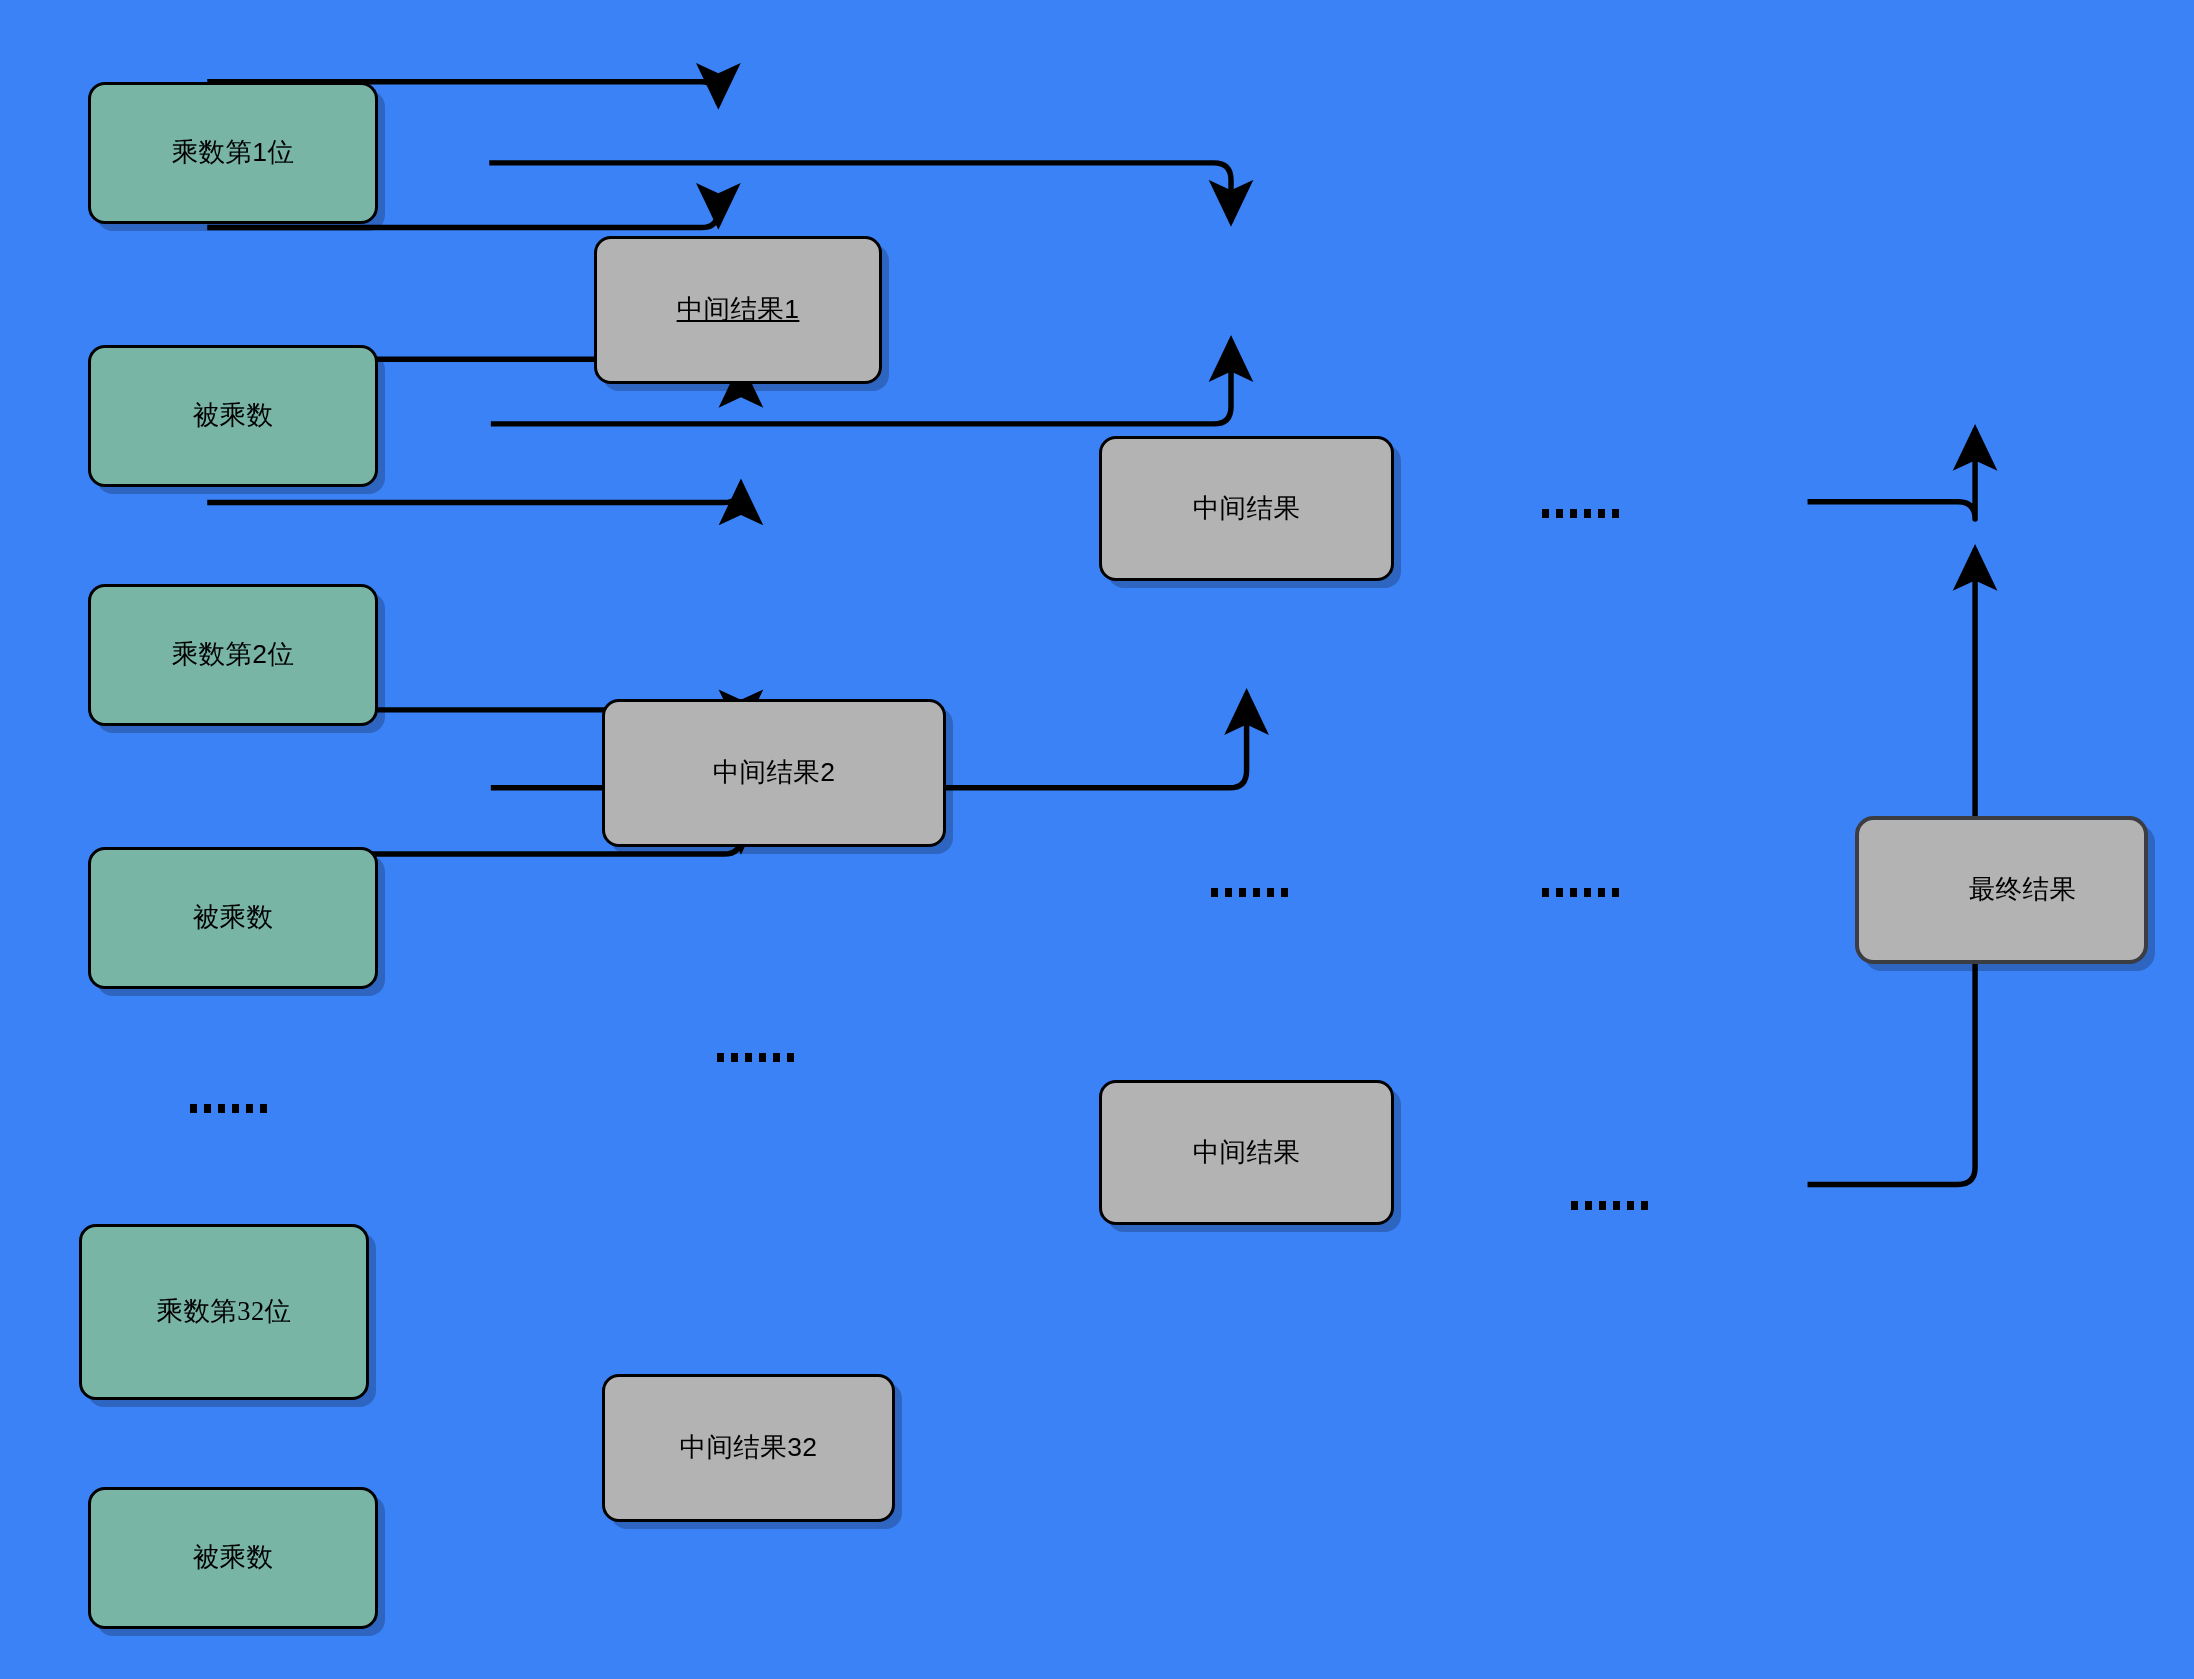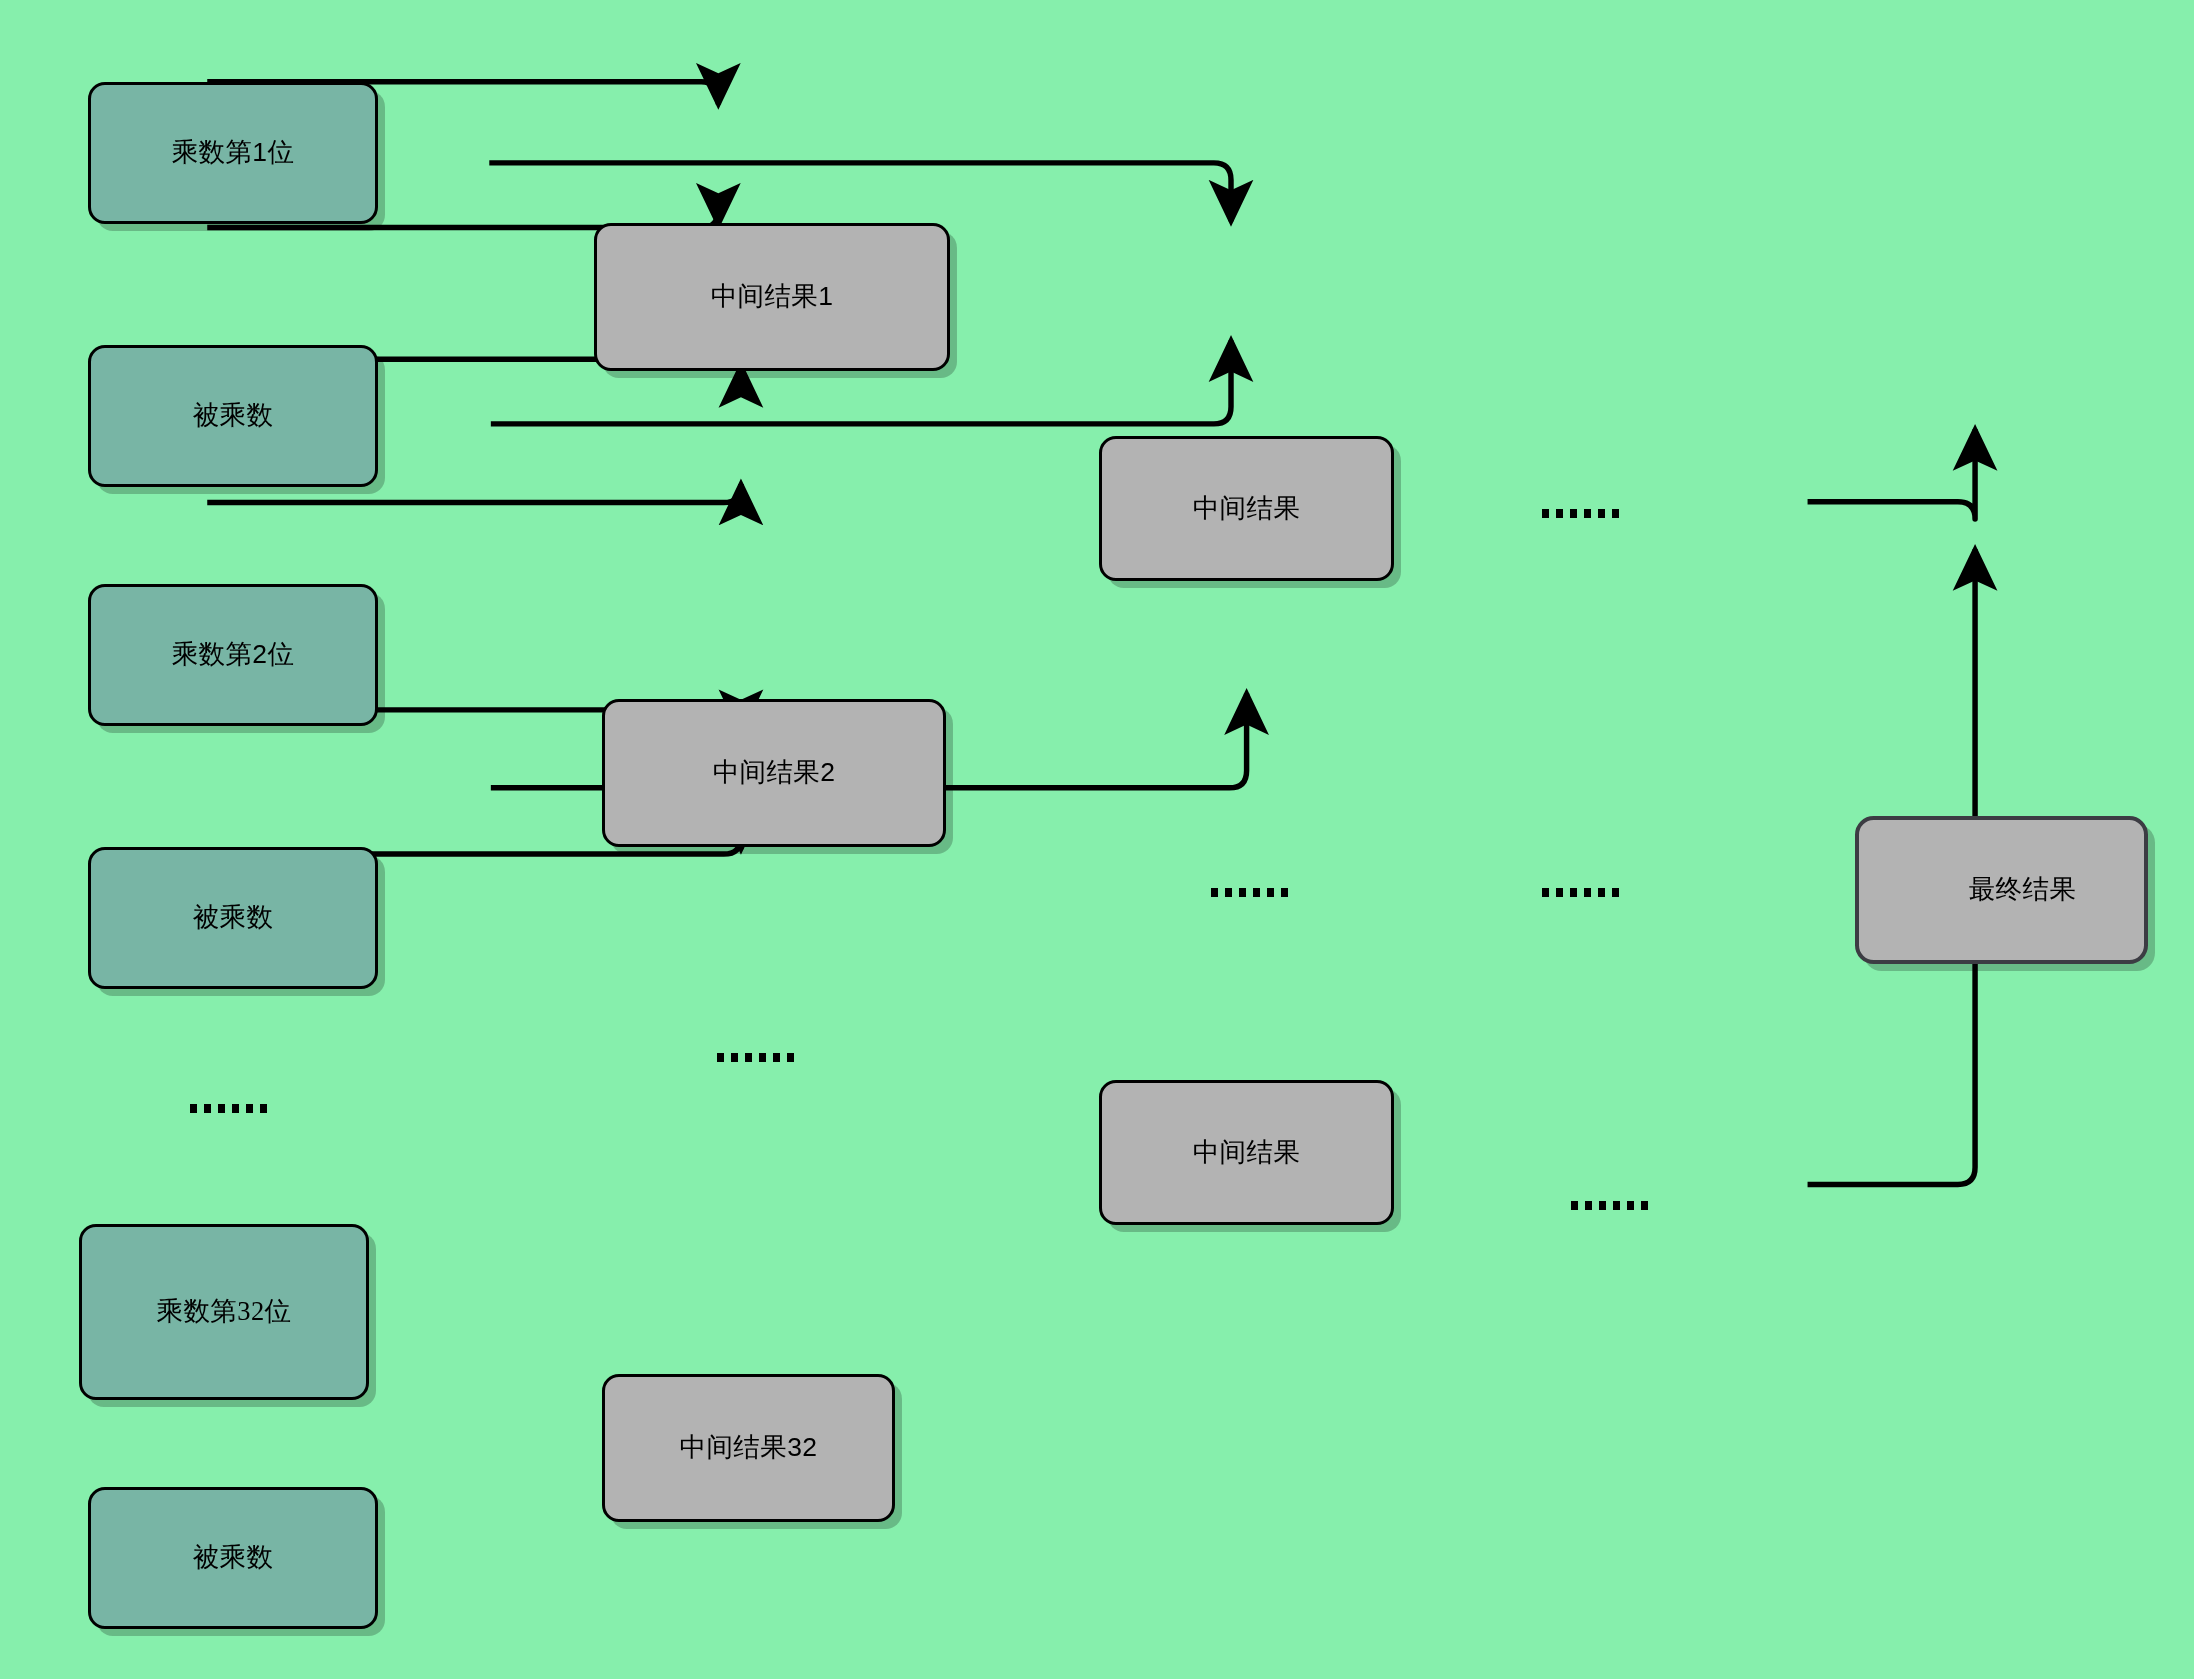--- a/index.html
+++ b/index.html
@@ -7,21 +7,21 @@
     padding: 0;
     background: #ffffff;
   }
   body {
     font-family: "Liberation Sans", "DejaVu Sans", sans-serif;
   }
   #canvas {
     position: relative;
     width: 2194px;
     height: 1680px;
-    background: #86efac;
+    background: #3b82f6;
     overflow: hidden;
   }
   svg#edges {
     position: absolute;
     left: 0;
     top: 0;
     width: 2194px;
     height: 1680px;
     pointer-events: none;
   }
@@ -125,21 +125,21 @@
   </div>
 
   <div class="node green" style="left: 79px; top: 1224px; width: 290px; height: 176px; font-family: Liberation Serif, serif;">
     <span class="label">乘数第32位</span>
   </div>
 
   <div class="node green" style="left: 88px; top: 1487px; width: 290px; height: 142px;">
     <span class="label">被乘数</span>
   </div>
 
-  <div class="node gray" style="left: 594px; top: 223px; width: 356px; height: 148px;">
+  <div class="node gray" style="left: 594px; top: 236px; width: 288px; height: 148px; text-decoration: underline;">
     <span class="label">中间结果1</span>
   </div>
 
   <div class="node gray" style="left: 602px; top: 699px; width: 344px; height: 148px;">
     <span class="label">中间结果2</span>
   </div>
 
   <div class="node gray" style="left: 602px; top: 1363px; width: 293px; height: 148px; margin-top: 11px;">
     <span class="label">中间结果32</span>
   </div>

